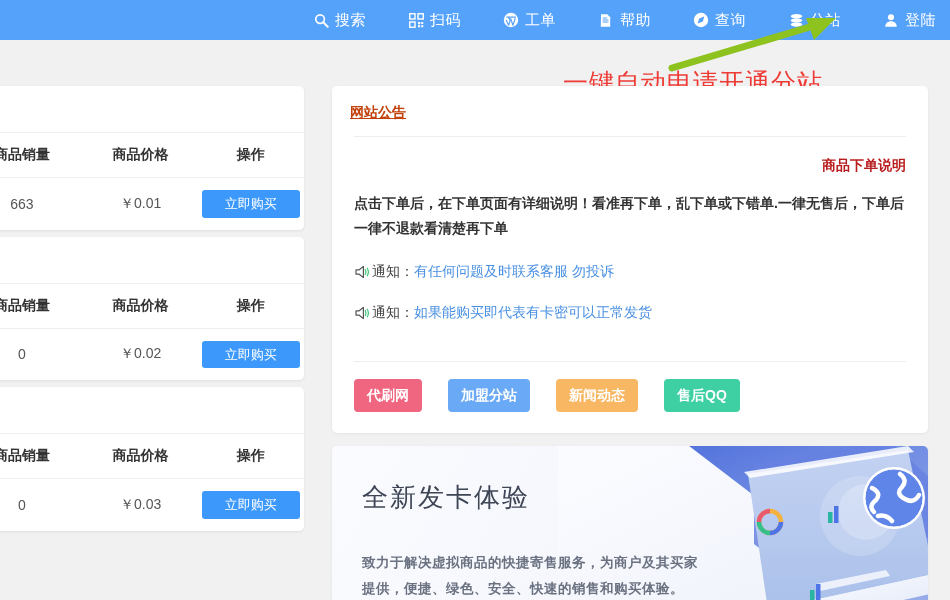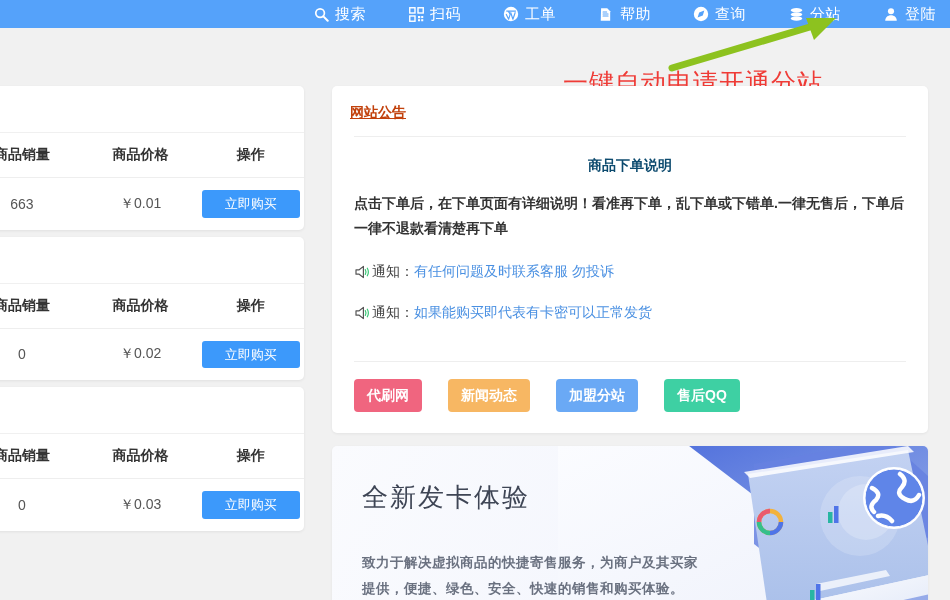--- a/index.html
+++ b/index.html
@@ -14,21 +14,21 @@
     font-family: "Liberation Sans", "DejaVu Sans", sans-serif;
     color: #333;
     position: relative;
   }
 
   
   .topbar {
     position: absolute;
     left: 0; top: 0;
     width: 950px;
-    height: 28px;
+    height: 40px;
     background: #55a2fa;
     display: flex;
     align-items: center;
     justify-content: flex-end;
     box-sizing: border-box;
     padding-right: 14px;
   }
   .nav-item {
     display: flex;
     align-items: center;
@@ -145,22 +145,22 @@
   }
   .panel-divider {
     height: 1px;
     background: #eeeeee;
     margin: 0 22px;
   }
   .notice-body {
     padding: 20px 22px 4px 22px;
   }
   .notice-heading {
-    text-align: center;
-    color: #0c4a6e;
+    text-align: right;
+    color: #b91c1c;
     font-weight: bold;
     font-size: 14px;
     margin-bottom: 16px;
   }
   .notice-para {
     font-size: 14px;
     font-weight: bold;
     color: #333;
     line-height: 1.75;
     margin-bottom: 12px;
@@ -420,22 +420,22 @@
             <path d="M13.3 4.2 q2.2 3.8 0 7.6" stroke="#3ec97a" stroke-width="1.2" fill="none" stroke-linecap="round"></path>
           </svg>
         </span>
         <span class="lbl">通知：</span>
         <span class="lnk">如果能购买即代表有卡密可以正常发货</span>
       </div>
     </div>
 
     <div class="btn-row">
       <button class="tag-btn" style="background:#f0657f">代刷网</button>
+      <button class="tag-btn" style="background:#6aa9f5">加盟分站</button>
       <button class="tag-btn" style="background:#f7b763">新闻动态</button>
-      <button class="tag-btn" style="background:#6aa9f5">加盟分站</button>
       <button class="tag-btn" style="background:#3ed0a3">售后QQ</button>
     </div>
   </div>
 
   <div class="panel banner">
     <svg class="banner-art" viewBox="0 0 370 174">
       <defs>
         <linearGradient id="bgGrad" x1="0" y1="0" x2="1" y2="1">
           <stop offset="0%" stop-color="#fbfcff"></stop>
           <stop offset="100%" stop-color="#eef1fb"></stop>

